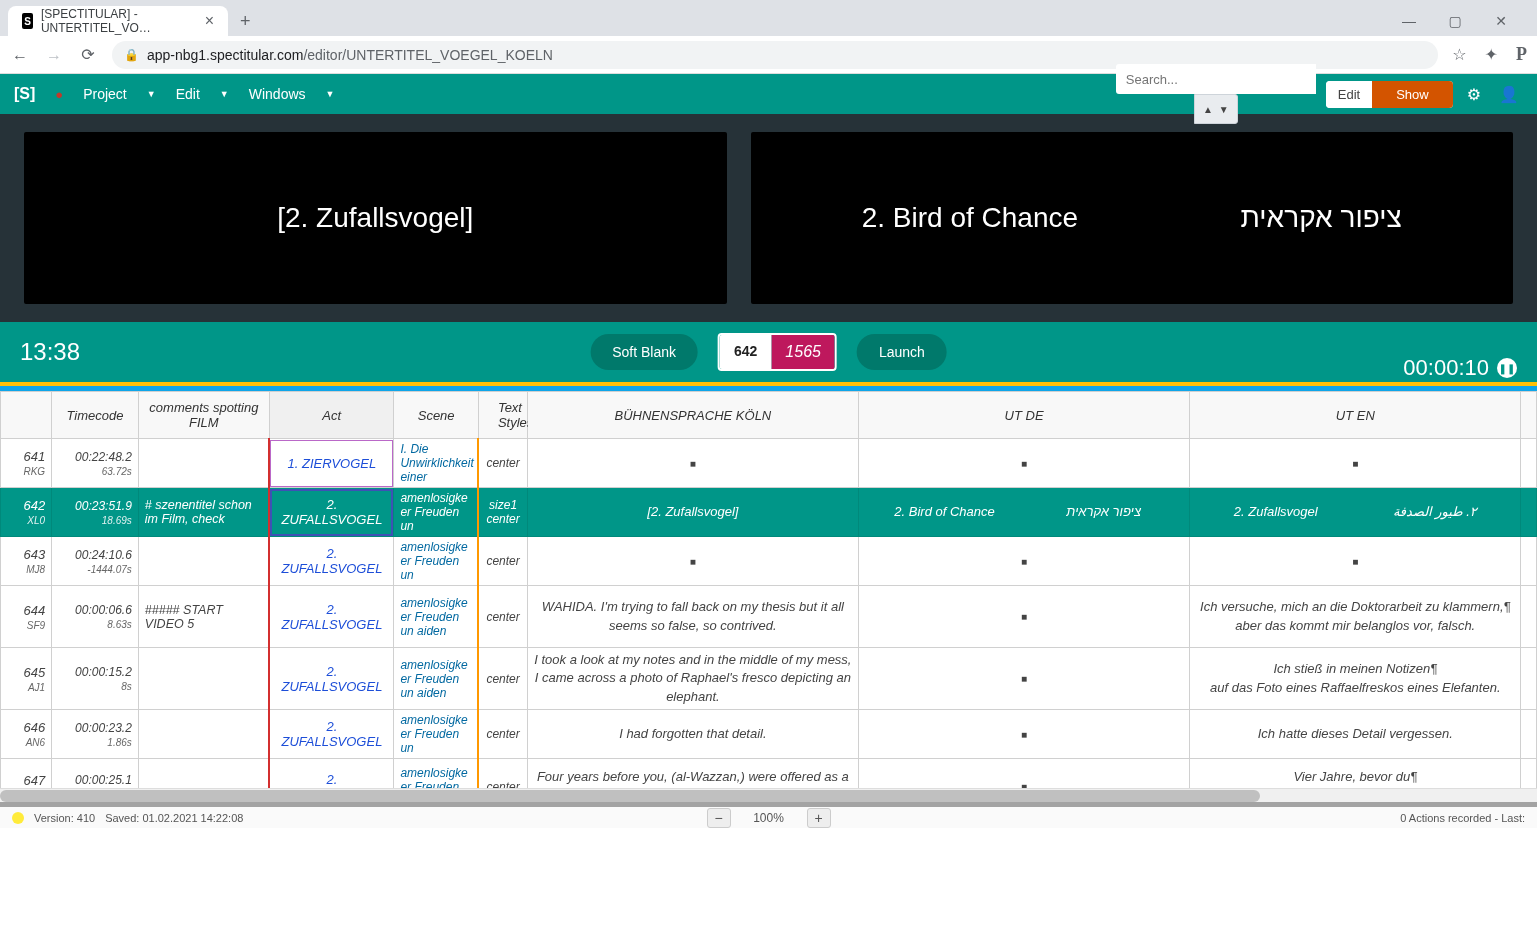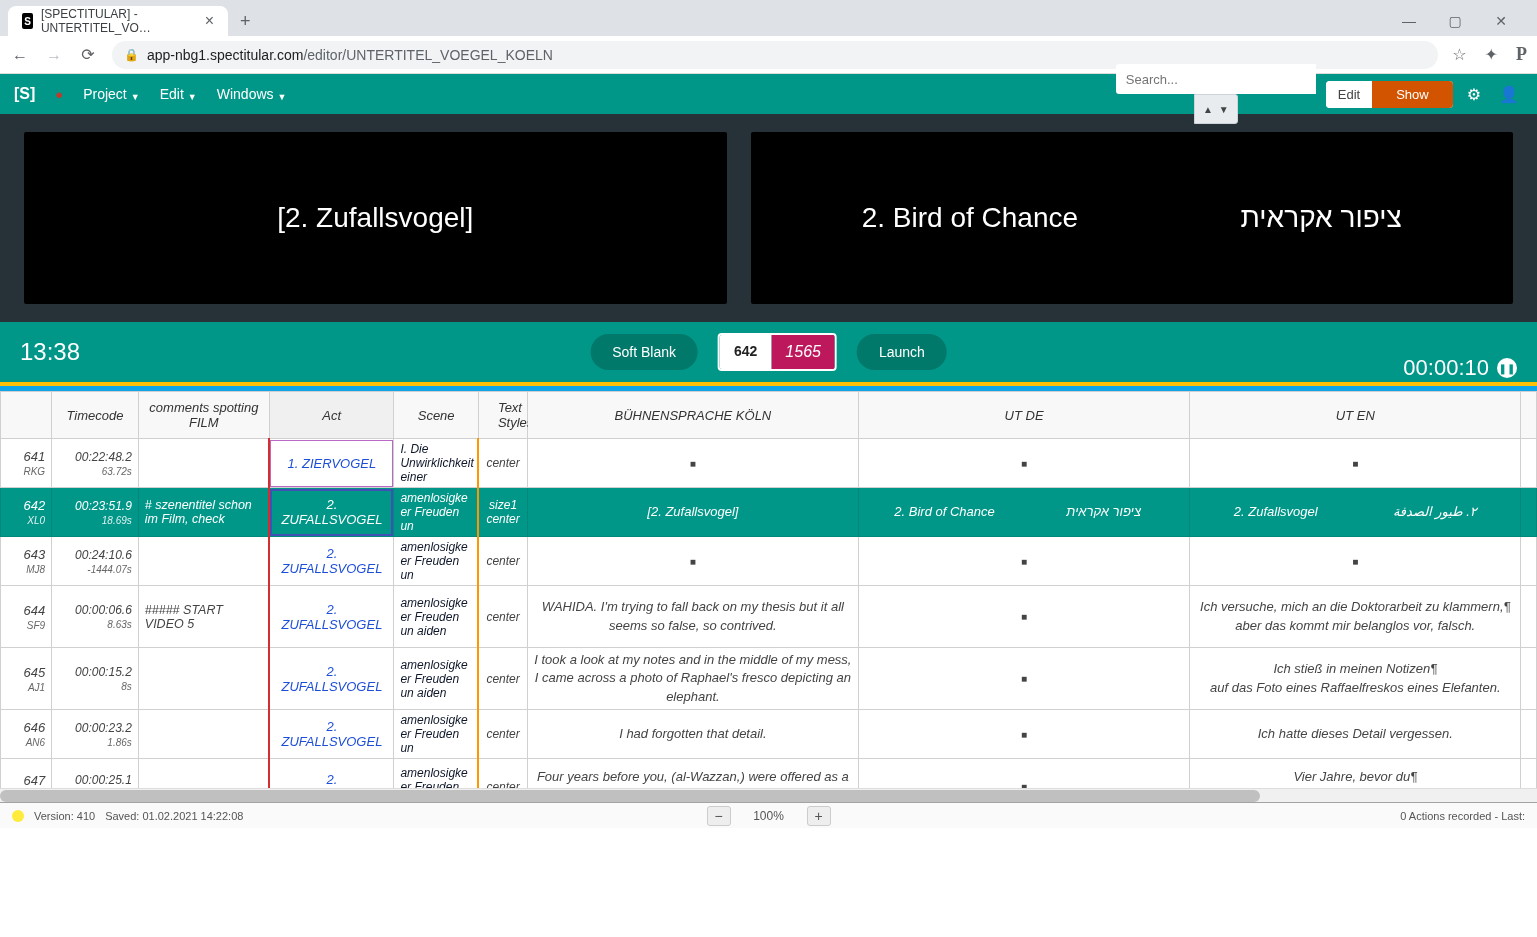--- a/index.html
+++ b/index.html
@@ -22,21 +22,21 @@
   .lock-icon { color: #5f6368; font-size: 12px; }
   .url-host { color: #202124; }
   .url-path { color: #5f6368; }
   .addr-icons { display: flex; gap: 18px; color: #5f6368; font-size: 16px; align-items: center; }
   .p-icon { font-family: Georgia, serif; font-weight: bold; font-size: 18px; }
 
   
   .app-bar { background: #009688; height: 40px; display: flex; align-items: center; padding: 0 14px; color: #fff; gap: 20px; }
   .logo { font-weight: bold; font-size: 16px; }
   .alert-icon { color: #c0392b; font-size: 13px; }
-  .menu-item { cursor: pointer; font-size: 14px; display: flex; align-items: flex-end; gap: 4px; }
+  .menu-item { cursor: pointer; font-size: 14px; display: flex; align-items: center; gap: 20px; }
   .caret { font-size: 9px; }
   .app-bar-right { margin-left: auto; display: flex; align-items: center; gap: 10px; }
   .search-box { display: flex; align-items: center; flex-direction: column; }
   .search-input { width: 200px; height: 30px; border: none; padding: 0 10px; font-size: 13px; border-radius: 3px 0 0 3px; outline: none; }
   .search-btns { background: #e9ecef; height: 30px; display: flex; align-items: center; padding: 0 8px; border-radius: 0 3px 3px 0; color: #444; gap: 6px; border: 1px solid #ced4da; font-size: 10px; cursor: pointer; }
   .btn-group { display: flex; background: #fff; border-radius: 4px; overflow: hidden; }
   .btn-edit { background: #fff; color: #444; padding: 6px 12px; font-size: 13px; cursor: pointer; border: none; }
   .btn-show { background: #d35400; color: #fff; padding: 6px 24px; font-size: 13px; cursor: pointer; border: none; }
   .gear-icon, .user-icon { color: #fff; cursor: pointer; font-size: 16px; margin: 0 4px; }
 
@@ -73,42 +73,42 @@
   th.last { width: 14px; }
   
   td { padding: 3px 6px; text-align: center; color: #444; }
   td.rownum { text-align: right; padding-right: 6px; }
   td.rownum .rid { font-size: 13px; display: block; }
   td.rownum .rtag { font-size: 10px; color: #666; display: block; margin-top: 2px; }
   td.tc { text-align: right; padding-right: 6px; font-size: 12px; }
   td.tc .dur { font-size: 10px; color: #666; display: block; margin-top: 2px; }
   td.comments { text-align: left; font-size: 12.5px; }
   td.act { color: #1d4ed8; text-align: center; position: relative; }
-  td.scene { color: #0f172a; font-size: 12px; text-align: left; position: relative; overflow: hidden; }
+  td.scene { color: #0369a1; font-size: 12px; text-align: left; position: relative; overflow: hidden; }
   td.styles { font-size: 12px; }
   td.lang { font-size: 13px; line-height: 1.4; }
   td.lang .dual { display: flex; }
   td.lang .dual > span { flex: 1; }
   .sq { font-size: 10px; }
   
   .red-line-l { border-left: 2px solid #d32f2f !important; }
   .or-line-r { border-right: 2px solid #ff9800 !important; }
   .blue-box { outline: 2px solid #3f51b5; outline-offset: -3px; }
   .purple-box { outline: 1.5px solid #ba68c8; outline-offset: -2px; }
 
   tr.selected td { background: #009688; color: #fff; border-color: #00897b; }
   tr.selected td.rownum .rtag, tr.selected td.tc .dur { color: #e0f2f1; }
   tr.selected td.act { color: #fff; }
 
   .row-norm { height: 38px; }
   .row-tall { height: 56px; }
   .row-xtall { height: 62px; }
 
   
-  .status-bar { border-top: 1px solid #a3a3a3; height: 26px; display: flex; align-items: center; padding: 0 12px; font-size: 11px; color: #555; gap: 10px; background: #fafafa; }
+  .status-bar { border-top: 5px solid #a3a3a3; height: 26px; display: flex; align-items: center; padding: 0 12px; font-size: 11px; color: #555; gap: 10px; background: #fafafa; }
   .yellow-dot { width: 12px; height: 12px; background: #ffeb3b; border-radius: 50%; }
   .zoom-group { position: absolute; left: 50%; transform: translateX(-50%); display: flex; align-items: center; gap: 8px; }
   .zoom-btn { width: 24px; height: 20px; background: #eee; border: 1px solid #ccc; border-radius: 3px; cursor: pointer; display: flex; align-items: center; justify-content: center; font-size: 14px; color: #555; }
   .zoom-val { width: 60px; text-align: center; font-size: 12px; }
   .status-right { margin-left: auto; }
 
   
   .hscroll { height: 14px; background: #f0f0f0; border-top: 1px solid #ddd; position: relative; }
   .hscroll-thumb { position: absolute; left: 0; top: 1px; height: 12px; width: 82%; background: #c0c0c0; border-radius: 6px; }
 </style>

